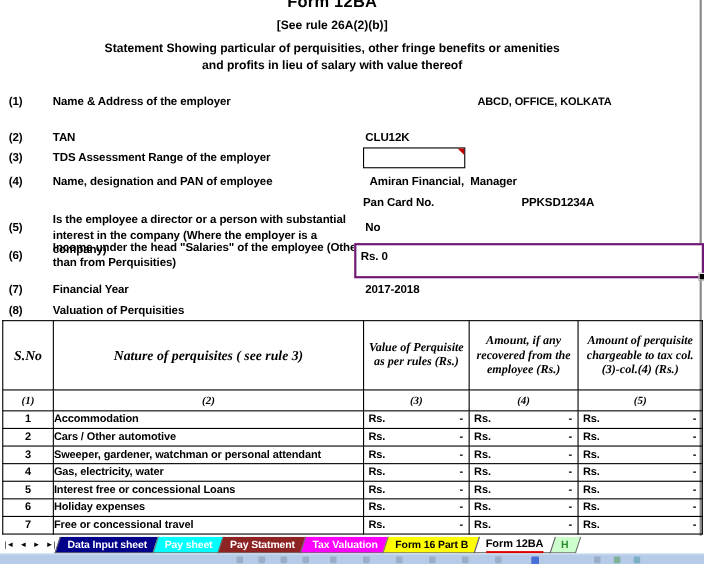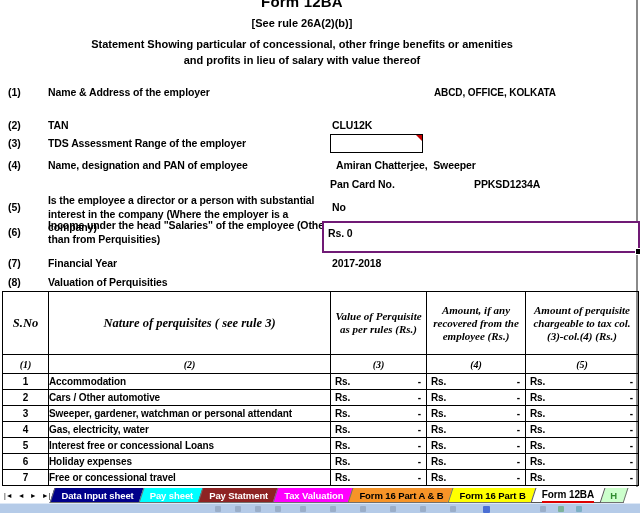--- a/index.html
+++ b/index.html
@@ -74,21 +74,21 @@
   .ghost.green{background:rgba(80,160,90,.55);}
   .ghost.teal{background:rgba(70,150,160,.5);}
 </style>
 </head>
 <body>
 
 <div class="page-edge"></div>
 
 <div class="title">Form 12BA</div>
 <div class="ruleref">[See rule 26A(2)(b)]</div>
-<div class="sub1">Statement Showing particular of concessional, other fringe benefits or amenities</div>
+<div class="sub1">Statement Showing particular of perquisities, other fringe benefits or amenities</div>
 <div class="sub2">and profits in lieu of salary with value thereof</div>
 
 <div class="frow" style="top:86px">
   <span class="fno">(1)</span>
   <span class="flabel">Name &amp; Address of the employer</span>
   <span class="fvalue" style="left:434px;font-size:10px">ABCD, OFFICE, KOLKATA</span>
 </div>
 
 <div class="frow" style="top:119px">
   <span class="fno">(2)</span>
@@ -100,21 +100,21 @@
   <span class="fno">(3)</span>
   <span class="flabel">TDS Assessment Range of the employer</span>
   <span class="inputbox">
     <span class="comment-marker"></span>
   </span>
 </div>
 
 <div class="frow" style="top:159px">
   <span class="fno">(4)</span>
   <span class="flabel">Name, designation and PAN of employee</span>
-  <span class="fvalue" style="left:336px">Amiran Chatterjee,  Sweeper</span>
+  <span class="fvalue" style="left:336px">Amiran Financial,  Manager</span>
 </div>
 <div class="frow" style="top:178px">
   <span class="fvalue" style="left:330px">Pan Card No.</span>
   <span class="fvalue" style="left:474px">PPKSD1234A</span>
 </div>
 
 <div class="frow" style="top:194px">
   <span class="fno mid">(5)</span>
   <span class="flabel">Is the employee a director or a person with substantial interest in the company (Where the employer is a company)</span>
   <span class="fvalue" style="left:332px;top:7px">No</span>
@@ -339,24 +339,20 @@
         <span class="tab-label" style="color: rgb(255, 255, 255);">Pay sheet</span>
       </div>
       <div class="sheet-tab" style="z-index: 3;">
         <span class="tab-bg" style="background: rgb(142, 35, 35);"></span>
         <span class="tab-label" style="color: rgb(255, 255, 255);">Pay Statment</span>
       </div>
       <div class="sheet-tab" style="z-index: 4;">
         <span class="tab-bg" style="background: rgb(255, 0, 255);"></span>
         <span class="tab-label" style="color: rgb(255, 255, 255);">Tax Valuation</span>
       </div>
-      <div class="sheet-tab" style="z-index: 5;">
-        <span class="tab-bg" style="background: rgb(247, 148, 40);"></span>
-        <span class="tab-label" style="color: rgb(0, 0, 0);">Form 16 Part A &amp; B</span>
-      </div>
       <div class="sheet-tab" style="z-index: 6;">
         <span class="tab-bg" style="background: rgb(255, 255, 0);"></span>
         <span class="tab-label" style="color: rgb(0, 0, 0);">Form 16 Part B</span>
       </div>
       <div class="sheet-tab active" style="z-index: 50;">
         <span class="tab-bg" style="background: rgb(255, 255, 255);"></span>
         <span class="tab-label" style="color: rgb(0, 0, 0);">Form 12BA</span>
       </div>
       <div class="sheet-tab" style="z-index: 8;">
         <span class="tab-bg" style="background: rgb(204, 255, 204);"></span>

